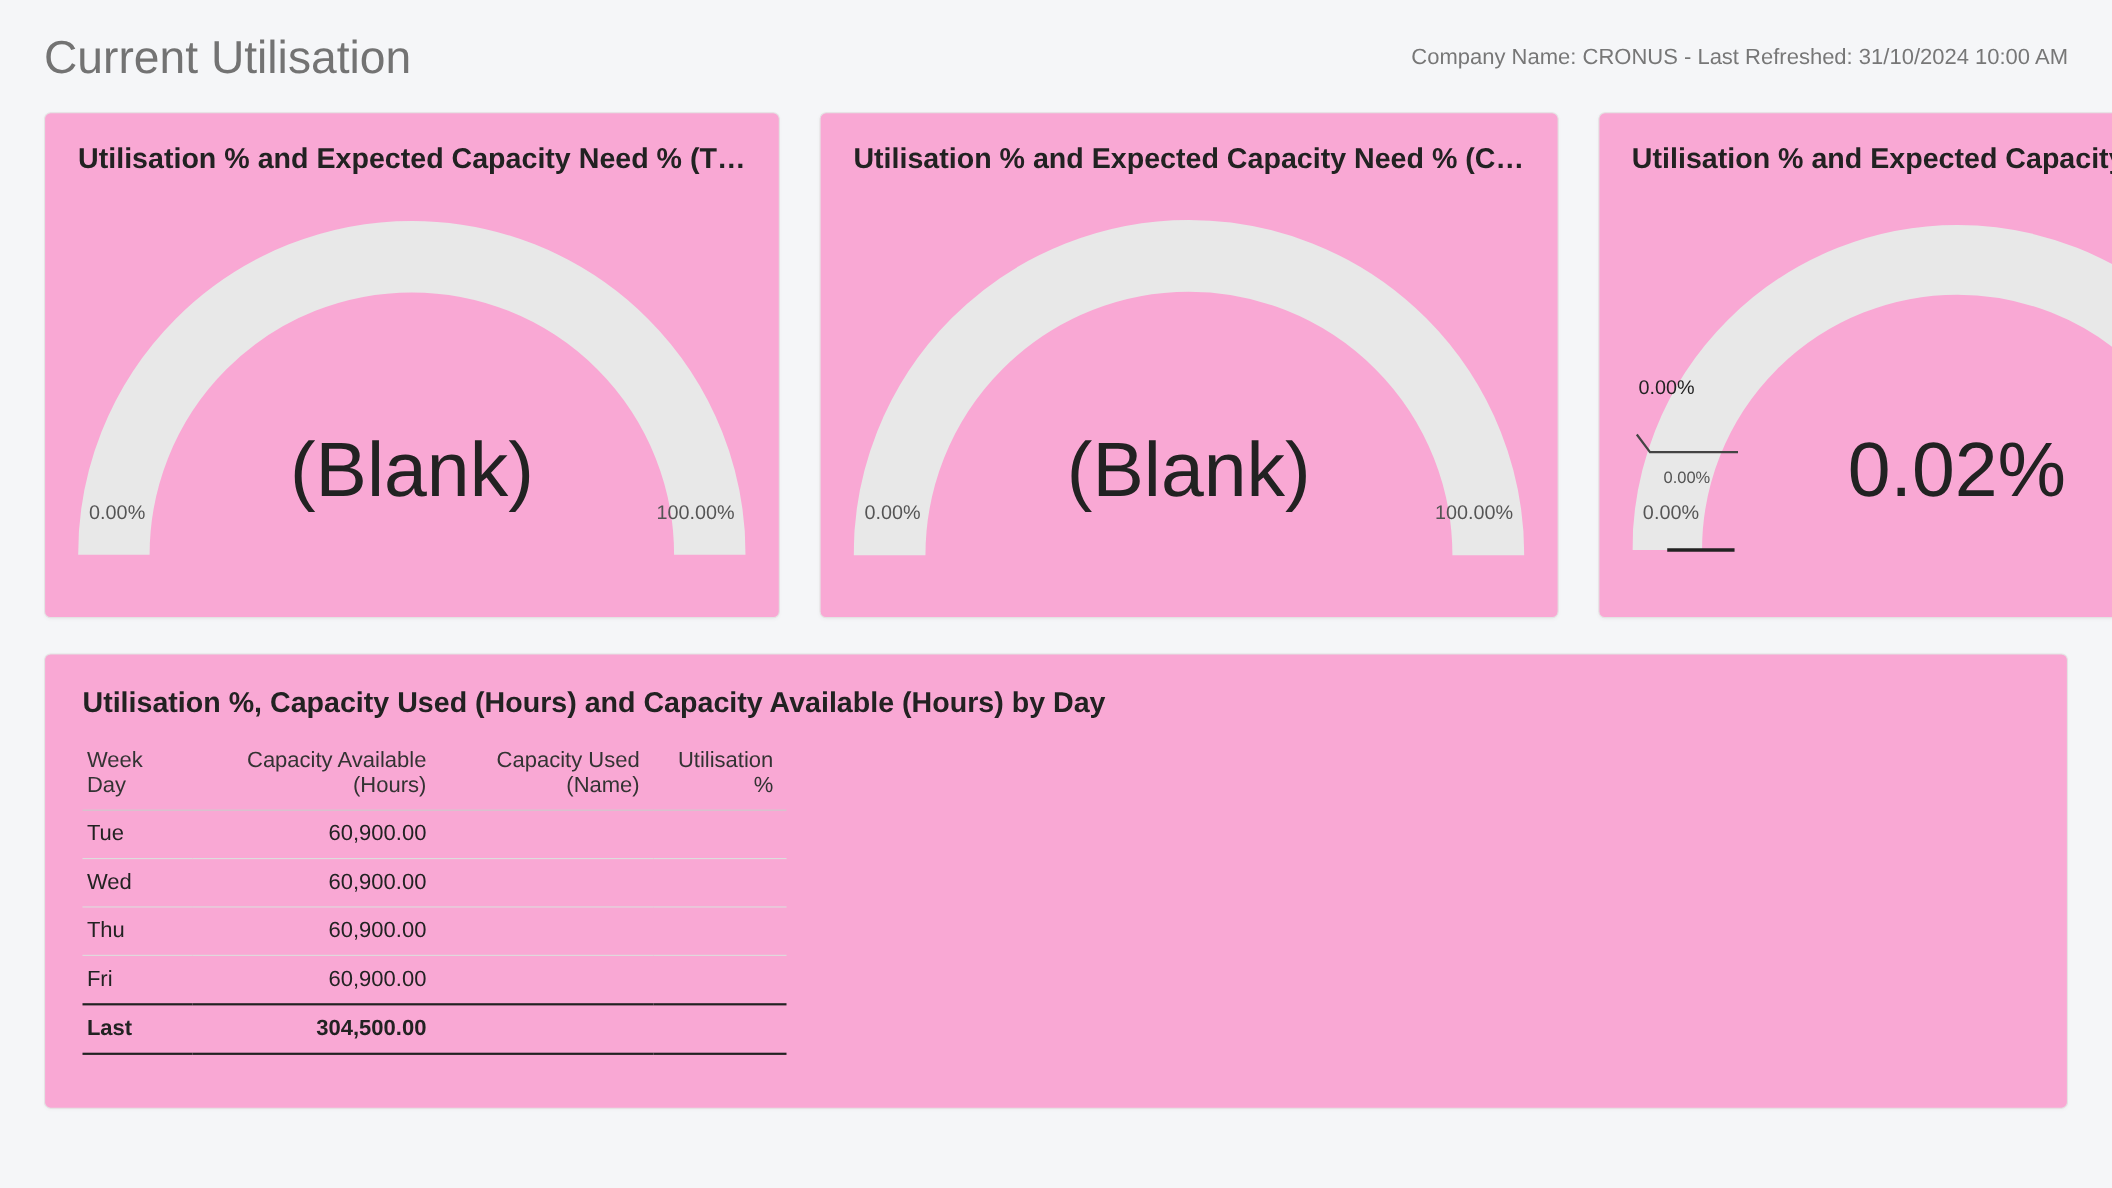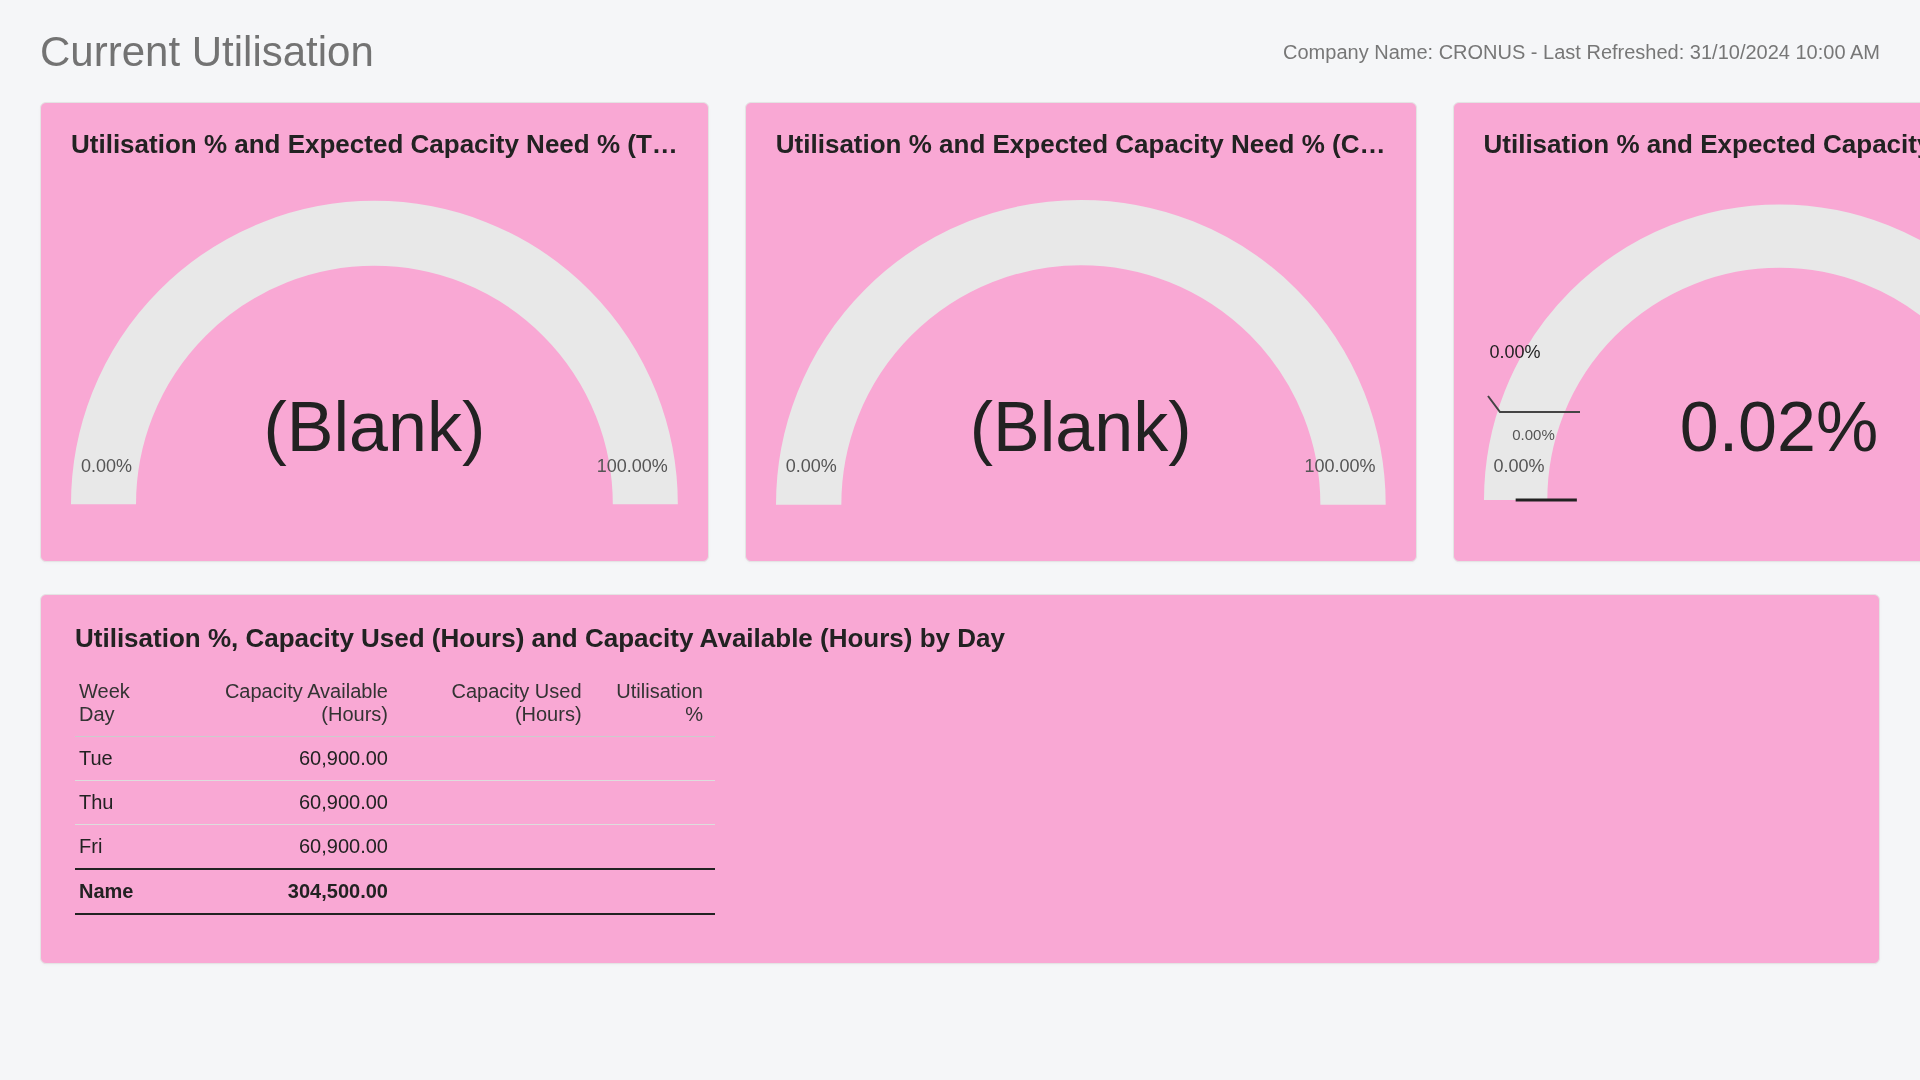--- a/index.html
+++ b/index.html
@@ -185,44 +185,50 @@
 
 </div>
 
 <div class="card table-card">
   <div class="table-title">Utilisation %, Capacity Used (Hours) and Capacity Available (Hours) by Day</div>
   <table class="data-table">
     <thead>
       <tr>
         <th>Week Day</th>
         <th class="num">Capacity Available (Hours)</th>
-        <th class="num">Capacity Used (Hours)</th>
+        <th class="num">Capacity Used (Name)</th>
         <th class="num">Utilisation %</th>
       </tr>
     </thead>
     <tbody id="table-body">
         <tr>
           <td>Tue</td>
           <td class="num">60,900.00</td>
           <td class="num"></td>
           <td class="num"></td>
         </tr>
         <tr>
+          <td>Wed</td>
+          <td class="num">60,900.00</td>
+          <td class="num"></td>
+          <td class="num"></td>
+        </tr>
+        <tr>
           <td>Thu</td>
           <td class="num">60,900.00</td>
           <td class="num"></td>
           <td class="num"></td>
         </tr>
         <tr>
           <td>Fri</td>
           <td class="num">60,900.00</td>
           <td class="num"></td>
           <td class="num"></td>
         </tr>
         <tr class="total-row">
-          <td>Name</td>
+          <td>Last</td>
           <td class="num">304,500.00</td>
           <td class="num"></td>
           <td class="num"></td>
         </tr>
       </tbody>
   </table>
 </div>
 
 </body></html>

